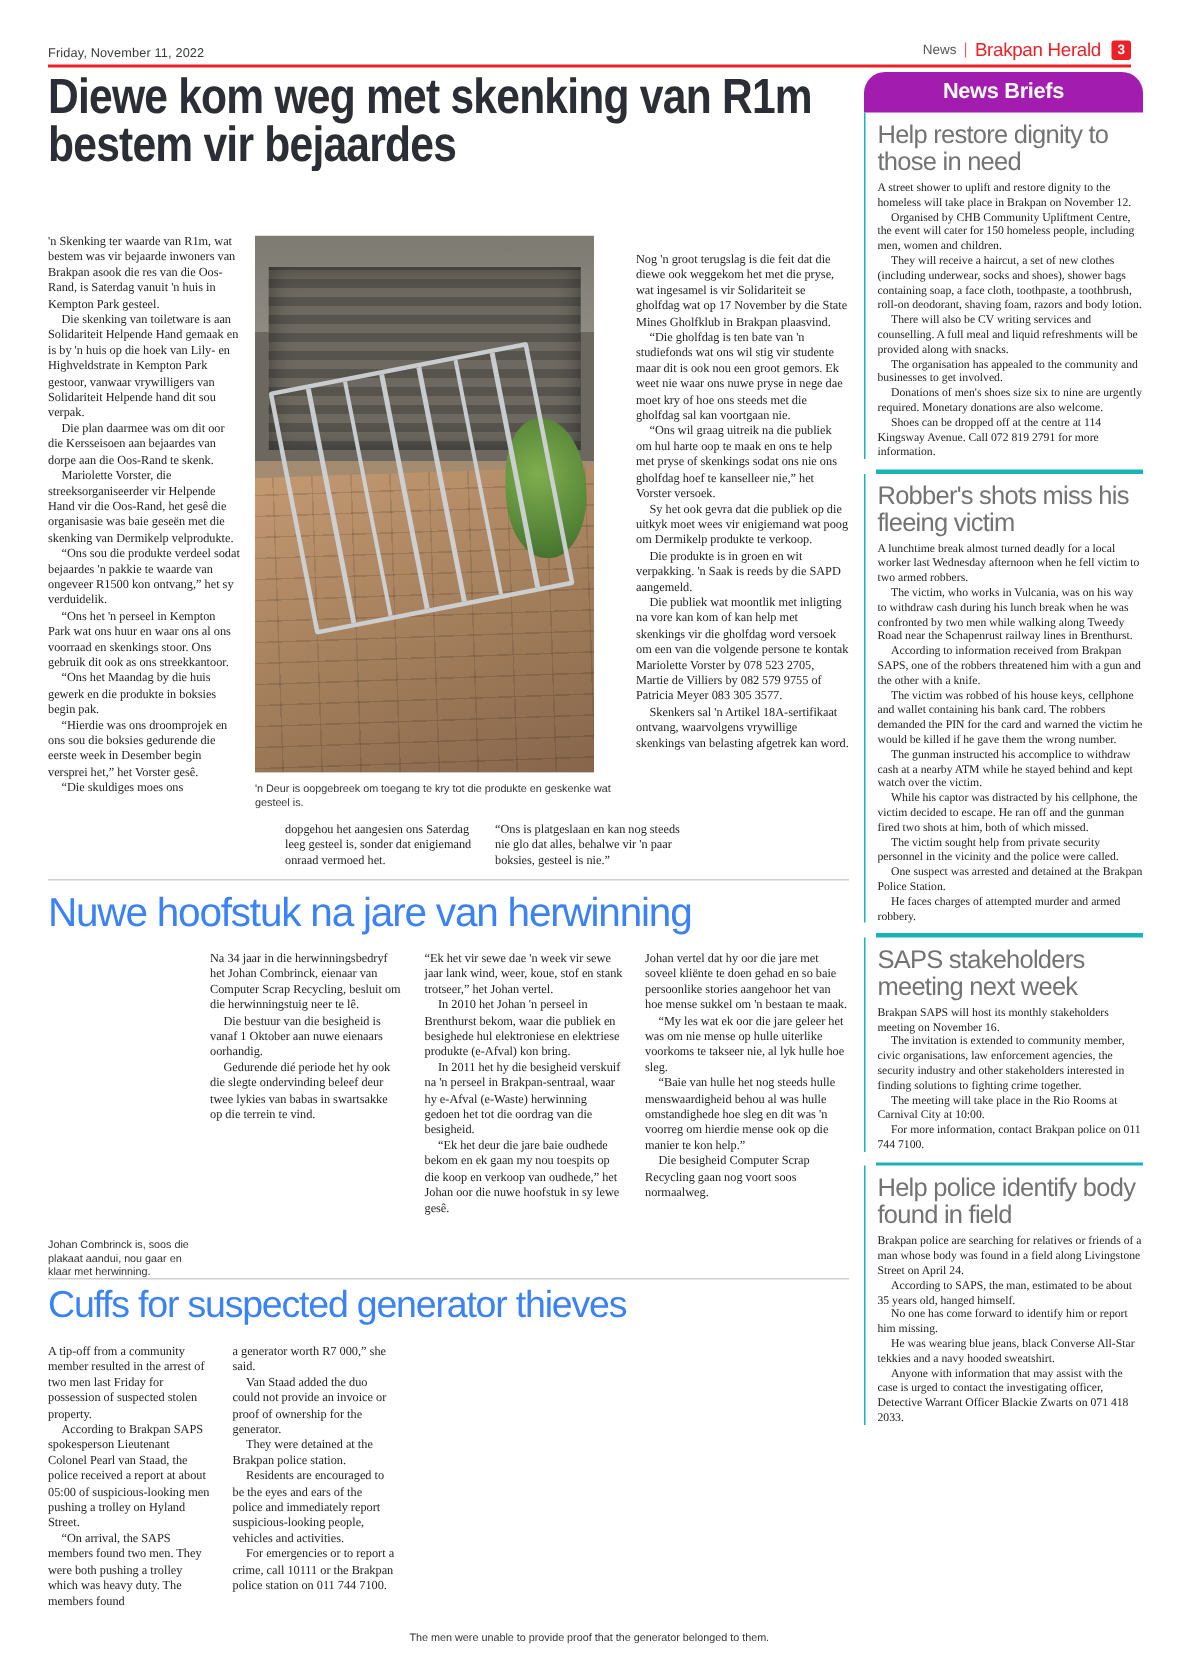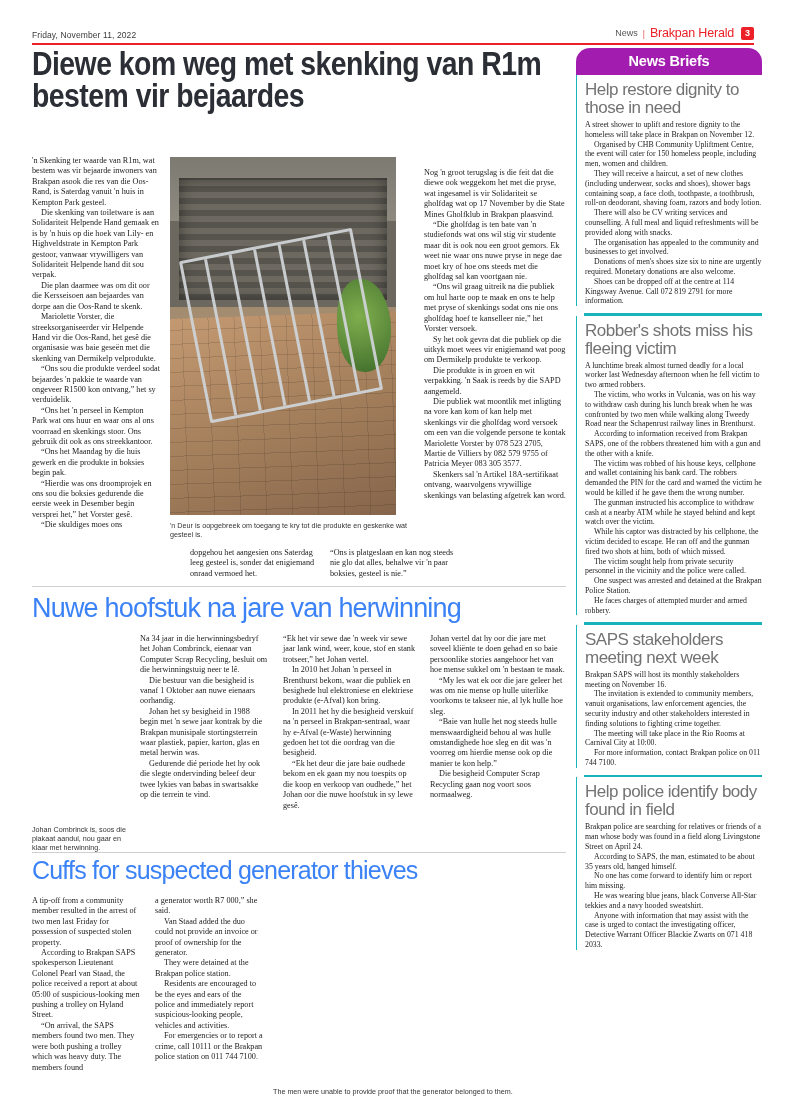--- a/index.html
+++ b/index.html
@@ -264,21 +264,20 @@
 
     </div>
   </div>
   <div class="a2-caption">
     <div class="caption">Johan Combrinck is, soos die plakaat aandui, nou gaar en klaar met herwinning.</div>
   </div>
 
   <div class="body-col" style="position:absolute;left:140px;top:634px;width:128px;">
     <p>Na 34 jaar in die herwinningsbedryf het Johan Combrinck, eienaar van Computer Scrap Recycling, besluit om die herwinningstuig neer te lê.</p>
     <p>Die bestuur van die besigheid is vanaf 1 Oktober aan nuwe eienaars oorhandig.</p>
-    <p>Johan het sy besigheid in 1988 begin met 'n sewe jaar kontrak by die Brakpan munisipale stortingsterrein waar plastiek, papier, karton, glas en metal herwin was.</p>
     <p>Gedurende dié periode het hy ook die slegte ondervinding beleef deur twee lykies van babas in swartsakke op die terrein te vind.</p>
   </div>
   <div class="body-col" style="position:absolute;left:283px;top:634px;width:133px;">
     <p>“Ek het vir sewe dae 'n week vir sewe jaar lank wind, weer, koue, stof en stank trotseer,” het Johan vertel.</p>
     <p>In 2010 het Johan 'n perseel in Brenthurst bekom, waar die publiek en besighede hul elektroniese en elektriese produkte (e-Afval) kon bring.</p>
     <p>In 2011 het hy die besigheid verskuif na 'n perseel in Brakpan-sentraal, waar hy e-Afval (e-Waste) herwinning gedoen het tot die oordrag van die besigheid.</p>
     <p>“Ek het deur die jare baie oudhede bekom en ek gaan my nou toespits op die koop en verkoop van oudhede,” het Johan oor die nuwe hoofstuk in sy lewe gesê.</p>
   </div>
   <div class="body-col" style="position:absolute;left:430px;top:634px;width:136px;">
     <p>Johan vertel dat hy oor die jare met soveel kliënte te doen gehad en so baie persoonlike stories aangehoor het van hoe mense sukkel om 'n bestaan te maak.</p>
@@ -340,21 +339,21 @@
       <p>While his captor was distracted by his cellphone, the victim decided to escape. He ran off and the gunman fired two shots at him, both of which missed.</p>
       <p>The victim sought help from private security personnel in the vicinity and the police were called.</p>
       <p>One suspect was arrested and detained at the Brakpan Police Station.</p>
       <p>He faces charges of attempted murder and armed robbery.</p>
     </div>
     <div class="brief-sep"></div>
 
     <div class="brief">
       <h2>SAPS stakeholders meeting next week</h2>
       <p>Brakpan SAPS will host its monthly stakeholders meeting on November 16.</p>
-      <p>The invitation is extended to community members, vanuit organisations, law enforcement agencies, the security industry and other stakeholders interested in finding solutions to fighting crime together.</p>
+      <p>The invitation is extended to community member, civic organisations, law enforcement agencies, the security industry and other stakeholders interested in finding solutions to fighting crime together.</p>
       <p>The meeting will take place in the Rio Rooms at Carnival City at 10:00.</p>
       <p>For more information, contact Brakpan police on 011 744 7100.</p>
     </div>
     <div class="brief-sep"></div>
 
     <div class="brief">
       <h2>Help police identify body found in field</h2>
       <p>Brakpan police are searching for relatives or friends of a man whose body was found in a field along Livingstone Street on April 24.</p>
       <p>According to SAPS, the man, estimated to be about 35 years old, hanged himself.</p>
       <p>No one has come forward to identify him or report him missing.</p>

